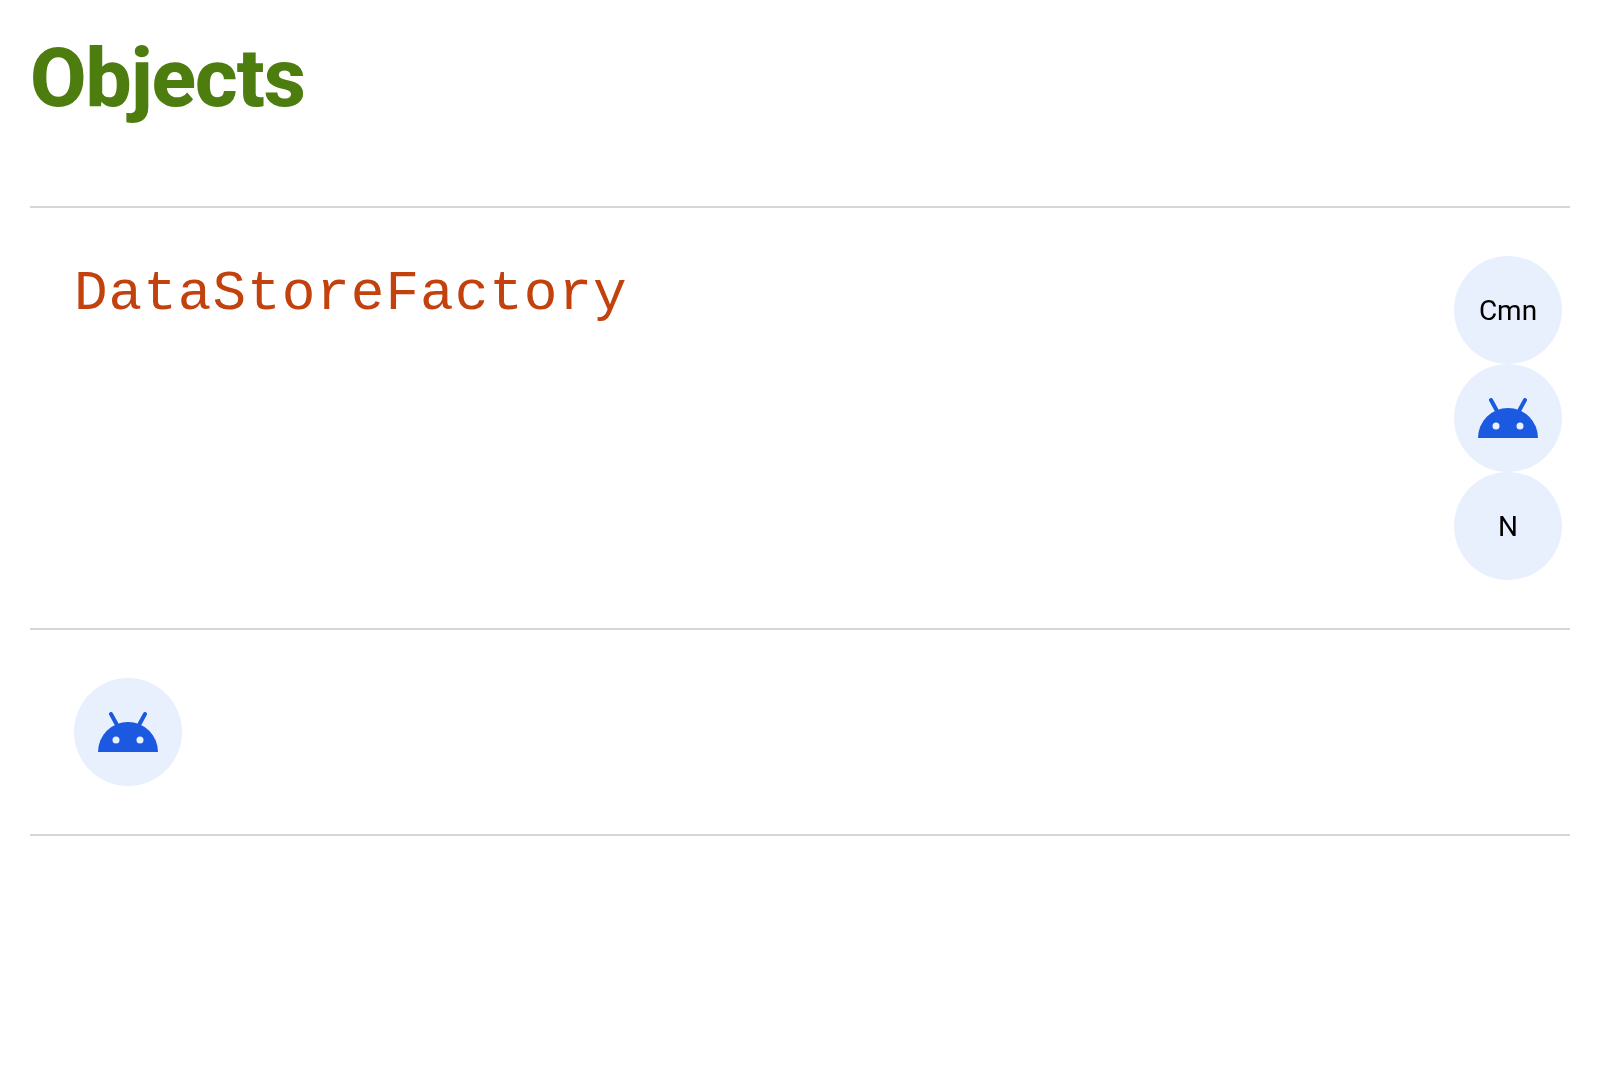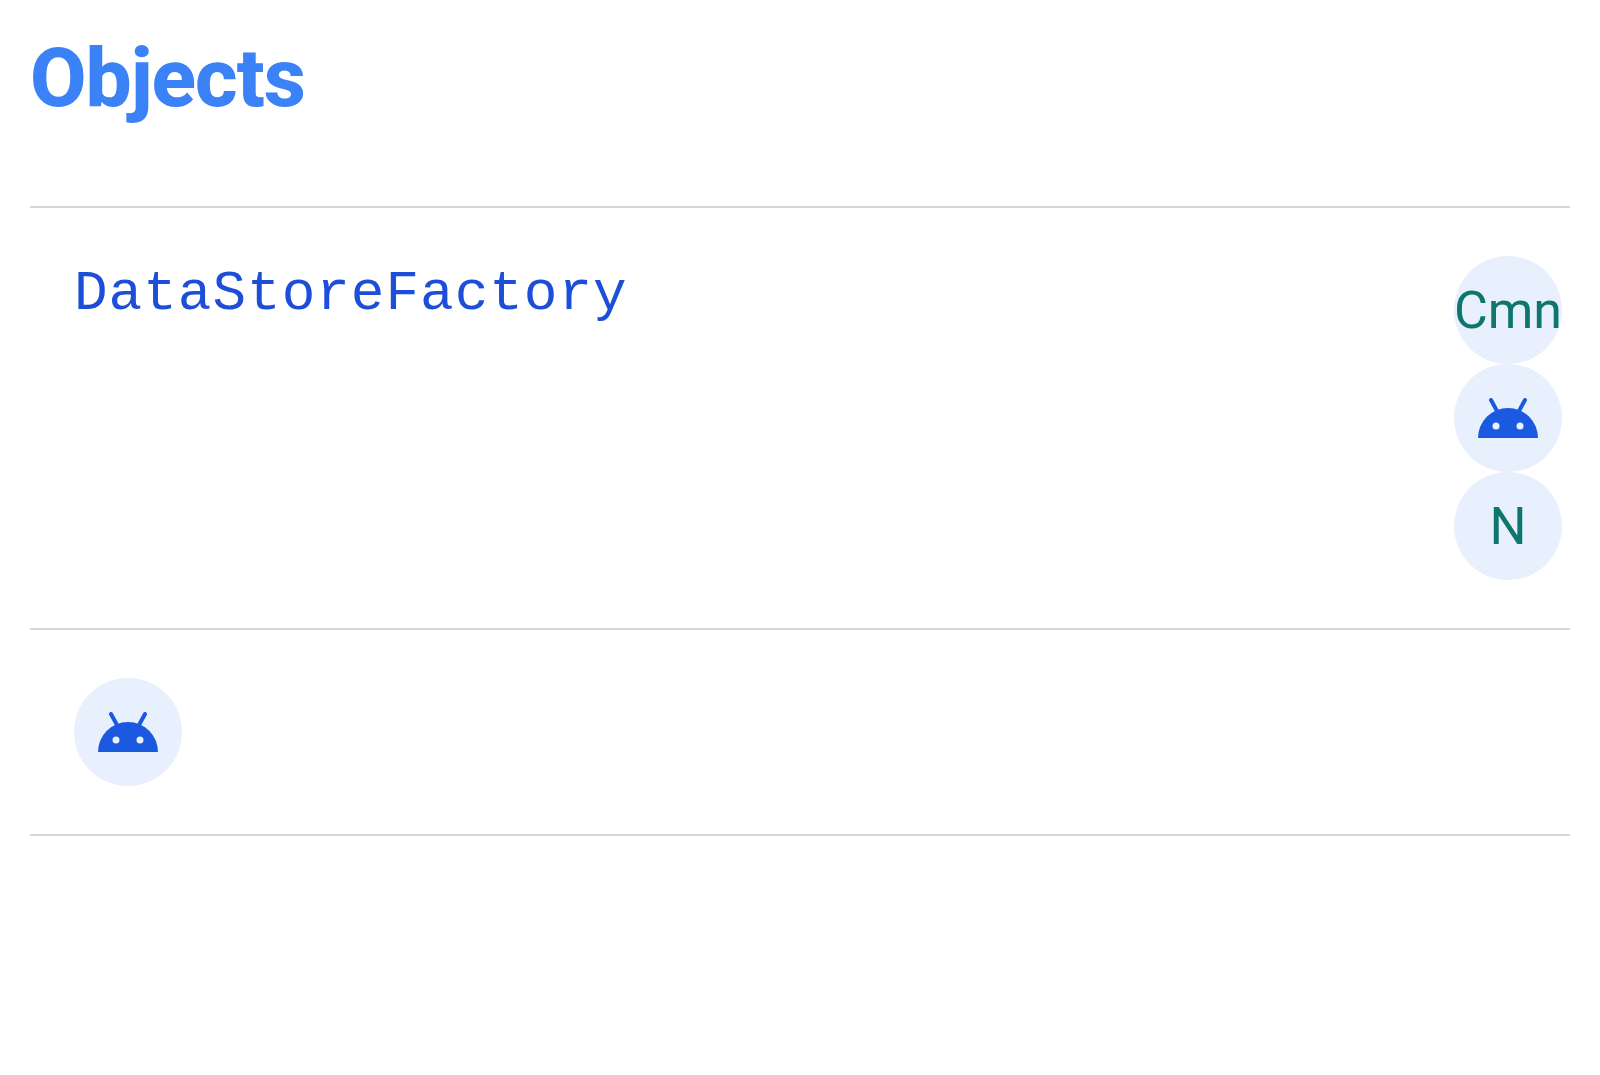--- a/index.html
+++ b/index.html
@@ -12,38 +12,38 @@
     width: 1600px;
   }
   .container {
     padding: 30px 30px 0 30px;
   }
   h1.section-title {
     font-size: 82px;
     font-weight: 800;
     letter-spacing: -1px;
     margin: 0 0 80px 0;
-    color: #3b82f6;
+    color: #4d7c0f;
   }
   .divider {
     border: none;
     border-top: 2px solid #d6d6d6;
     margin: 0;
   }
   .row {
     display: flex;
     align-items: flex-start;
     justify-content: space-between;
     padding: 48px 0 48px 44px;
   }
   .row a.object-link {
     font-family: "SFMono-Regular", Consolas, "Liberation Mono", Menlo, Courier, monospace;
     font-size: 56px;
     font-weight: 400;
-    color: #1d4ed8;
+    color: #c2410c;
     text-decoration: none;
     letter-spacing: 1px;
     line-height: 1.15;
     margin-top: 6px;
   }
   .badges {
     display: flex;
     flex-direction: column;
     gap: 0px;
     align-items: center;
@@ -54,22 +54,22 @@
     height: 108px;
     border-radius: 50%;
     background: #e8f0fd;
     display: flex;
     align-items: center;
     justify-content: center;
     margin-bottom: 0px;
   }
   .badge-text {
     font-family: -apple-system, BlinkMacSystemFont, "Segoe UI", Roboto, Helvetica, Arial, sans-serif;
-    font-size: 52px;
-    color: #0f766e;
+    font-size: 28px;
+    color: #000000;
     font-weight: 400;
   }
   .android-svg {
     width: 64px;
     height: 40px;
     display: block;
   }
 </style>
 </head>
 <body>

